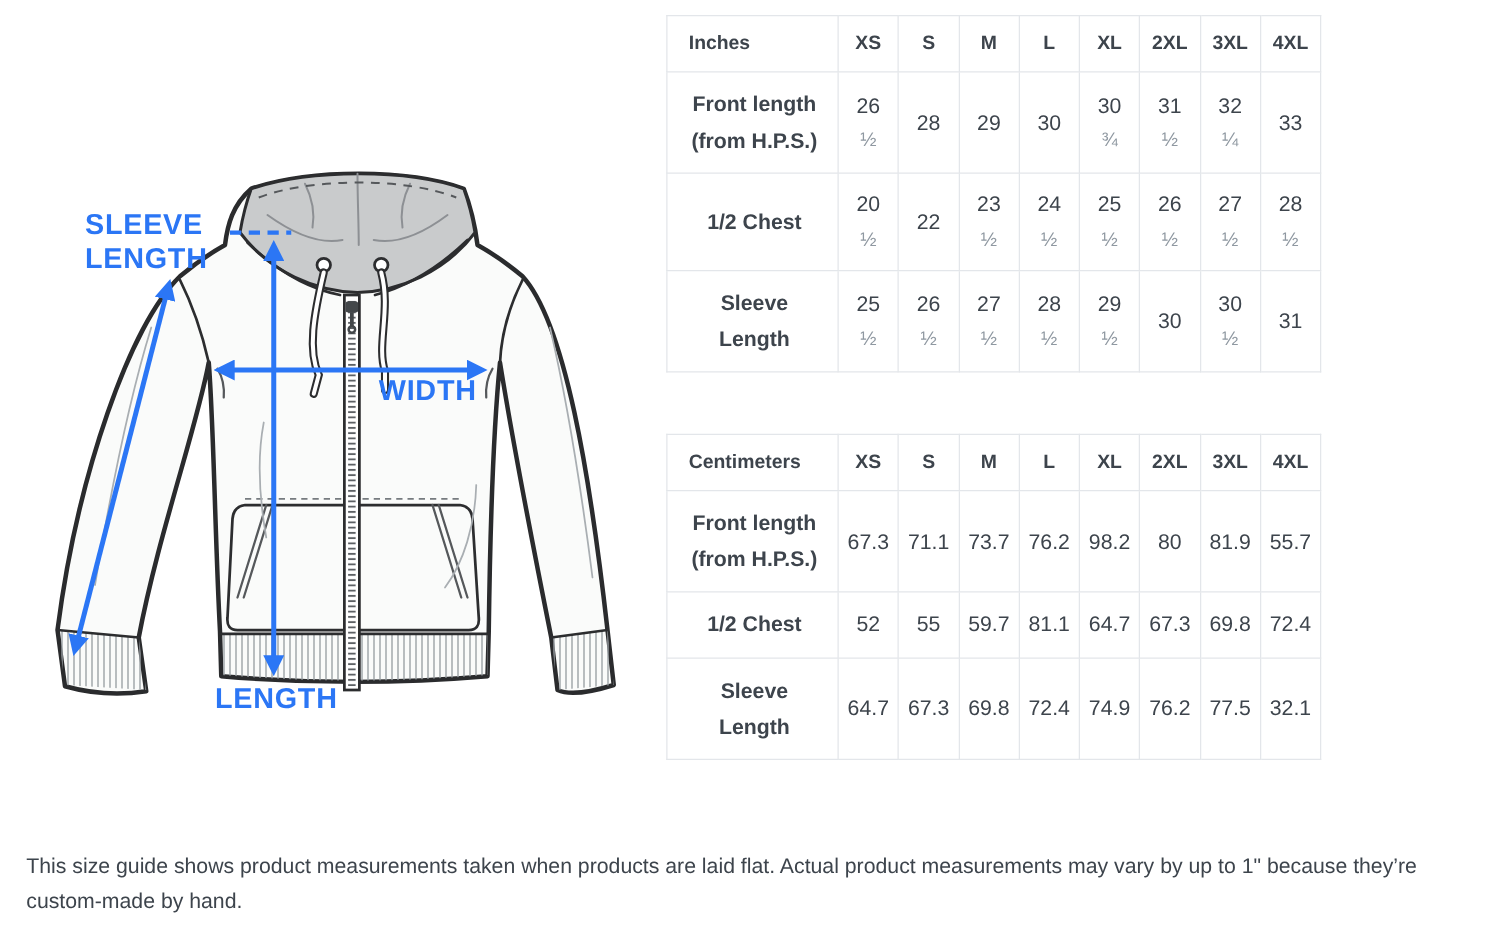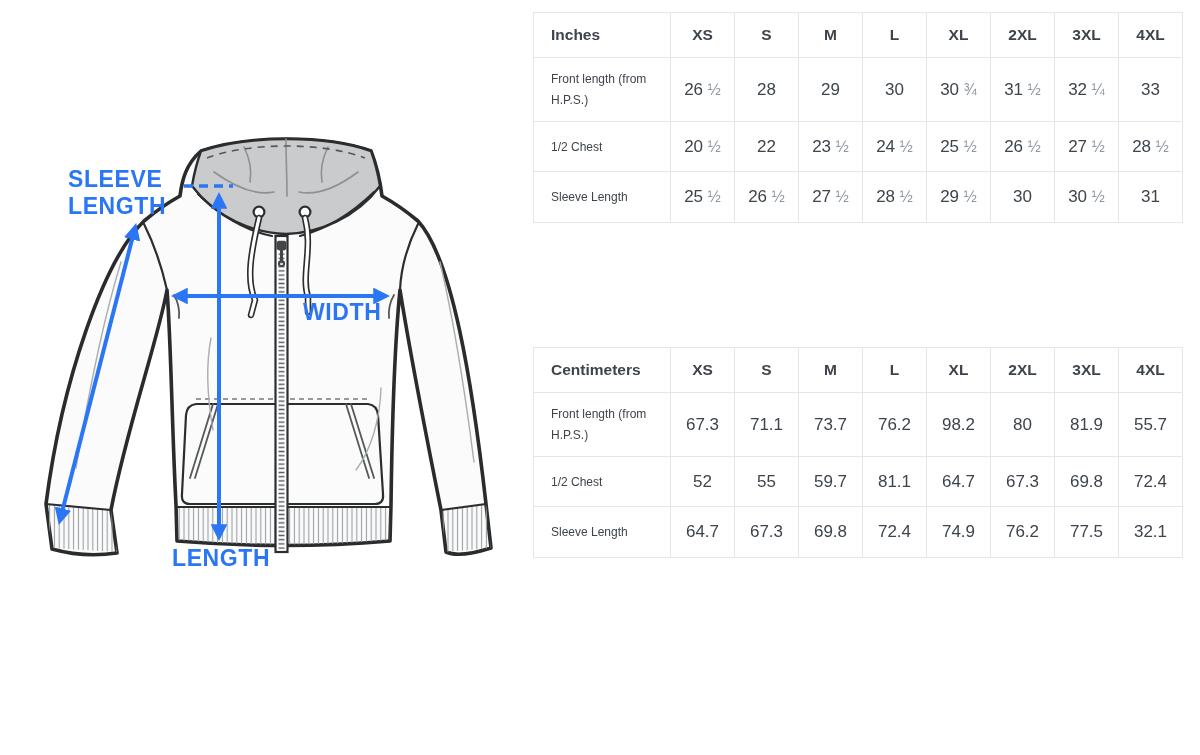--- a/index.html
+++ b/index.html
@@ -27,25 +27,25 @@
   .cordin{fill:none;stroke:#ffffff;stroke-width:3.2;stroke-linecap:round}
   .blue-line{fill:none;stroke:var(--accent);stroke-width:4;stroke-linecap:butt}
   .blue-dash{fill:none;stroke:var(--accent);stroke-width:3.4;stroke-dasharray:9 6}
   .blue-head{fill:var(--accent)}
   .blue-text{fill:var(--accent);font-family:"Liberation Sans",sans-serif;font-weight:700;font-size:23px;letter-spacing:.6px}
 
   
   .tbl-wrap{position:absolute;left:533px;width:651px}
   .tbl-wrap.t0{top:12px}
   .tbl-wrap.t1{top:347px}
-  table.size-table{border-collapse:collapse;background:#fff;table-layout:fixed;width:650px}
+  table.size-table{border-collapse:collapse;background:#fff;table-layout:fixed;width:524px}
   .size-table th,.size-table td{border:1px solid var(--border);vertical-align:middle}
   .size-table thead th{font-weight:700;font-size:15.5px;color:var(--ink);padding:13px 4px;text-align:center}
   .size-table thead th.unit{text-align:left;padding-left:17px;width:137px}
-  .size-table th.rowlabel{text-align:left;font-weight:400;font-size:12px;color:var(--ink);padding:11px 14px 11px 17px;line-height:1.72}
+  .size-table th.rowlabel{text-align:center;font-weight:700;font-size:17px;color:var(--ink);padding:11px 14px 11px 17px;line-height:1.72}
   .size-table td{text-align:center;font-size:17px;color:var(--ink);padding:11px 6px;line-height:1.6}
   .frac{color:var(--frac);font-size:.92em}
 
   
   .note{position:absolute;left:21px;top:679px;width:1130px;font-size:17px;line-height:1.64;color:var(--ink)}
 </style>
 </head>
 <body>
 
 <div class="page">
@@ -252,14 +252,15 @@
             <td>72.4</td>
             <td>74.9</td>
             <td>76.2</td>
             <td>77.5</td>
             <td>32.1</td>
           </tr>
         </tbody>
       </table>
     </div>
 
+  <div class="note">This size guide shows product measurements taken when products are laid flat. Actual product measurements may vary by up to 1" because they’re custom-made by hand.</div>
 
 </div>
 
 </body></html>

